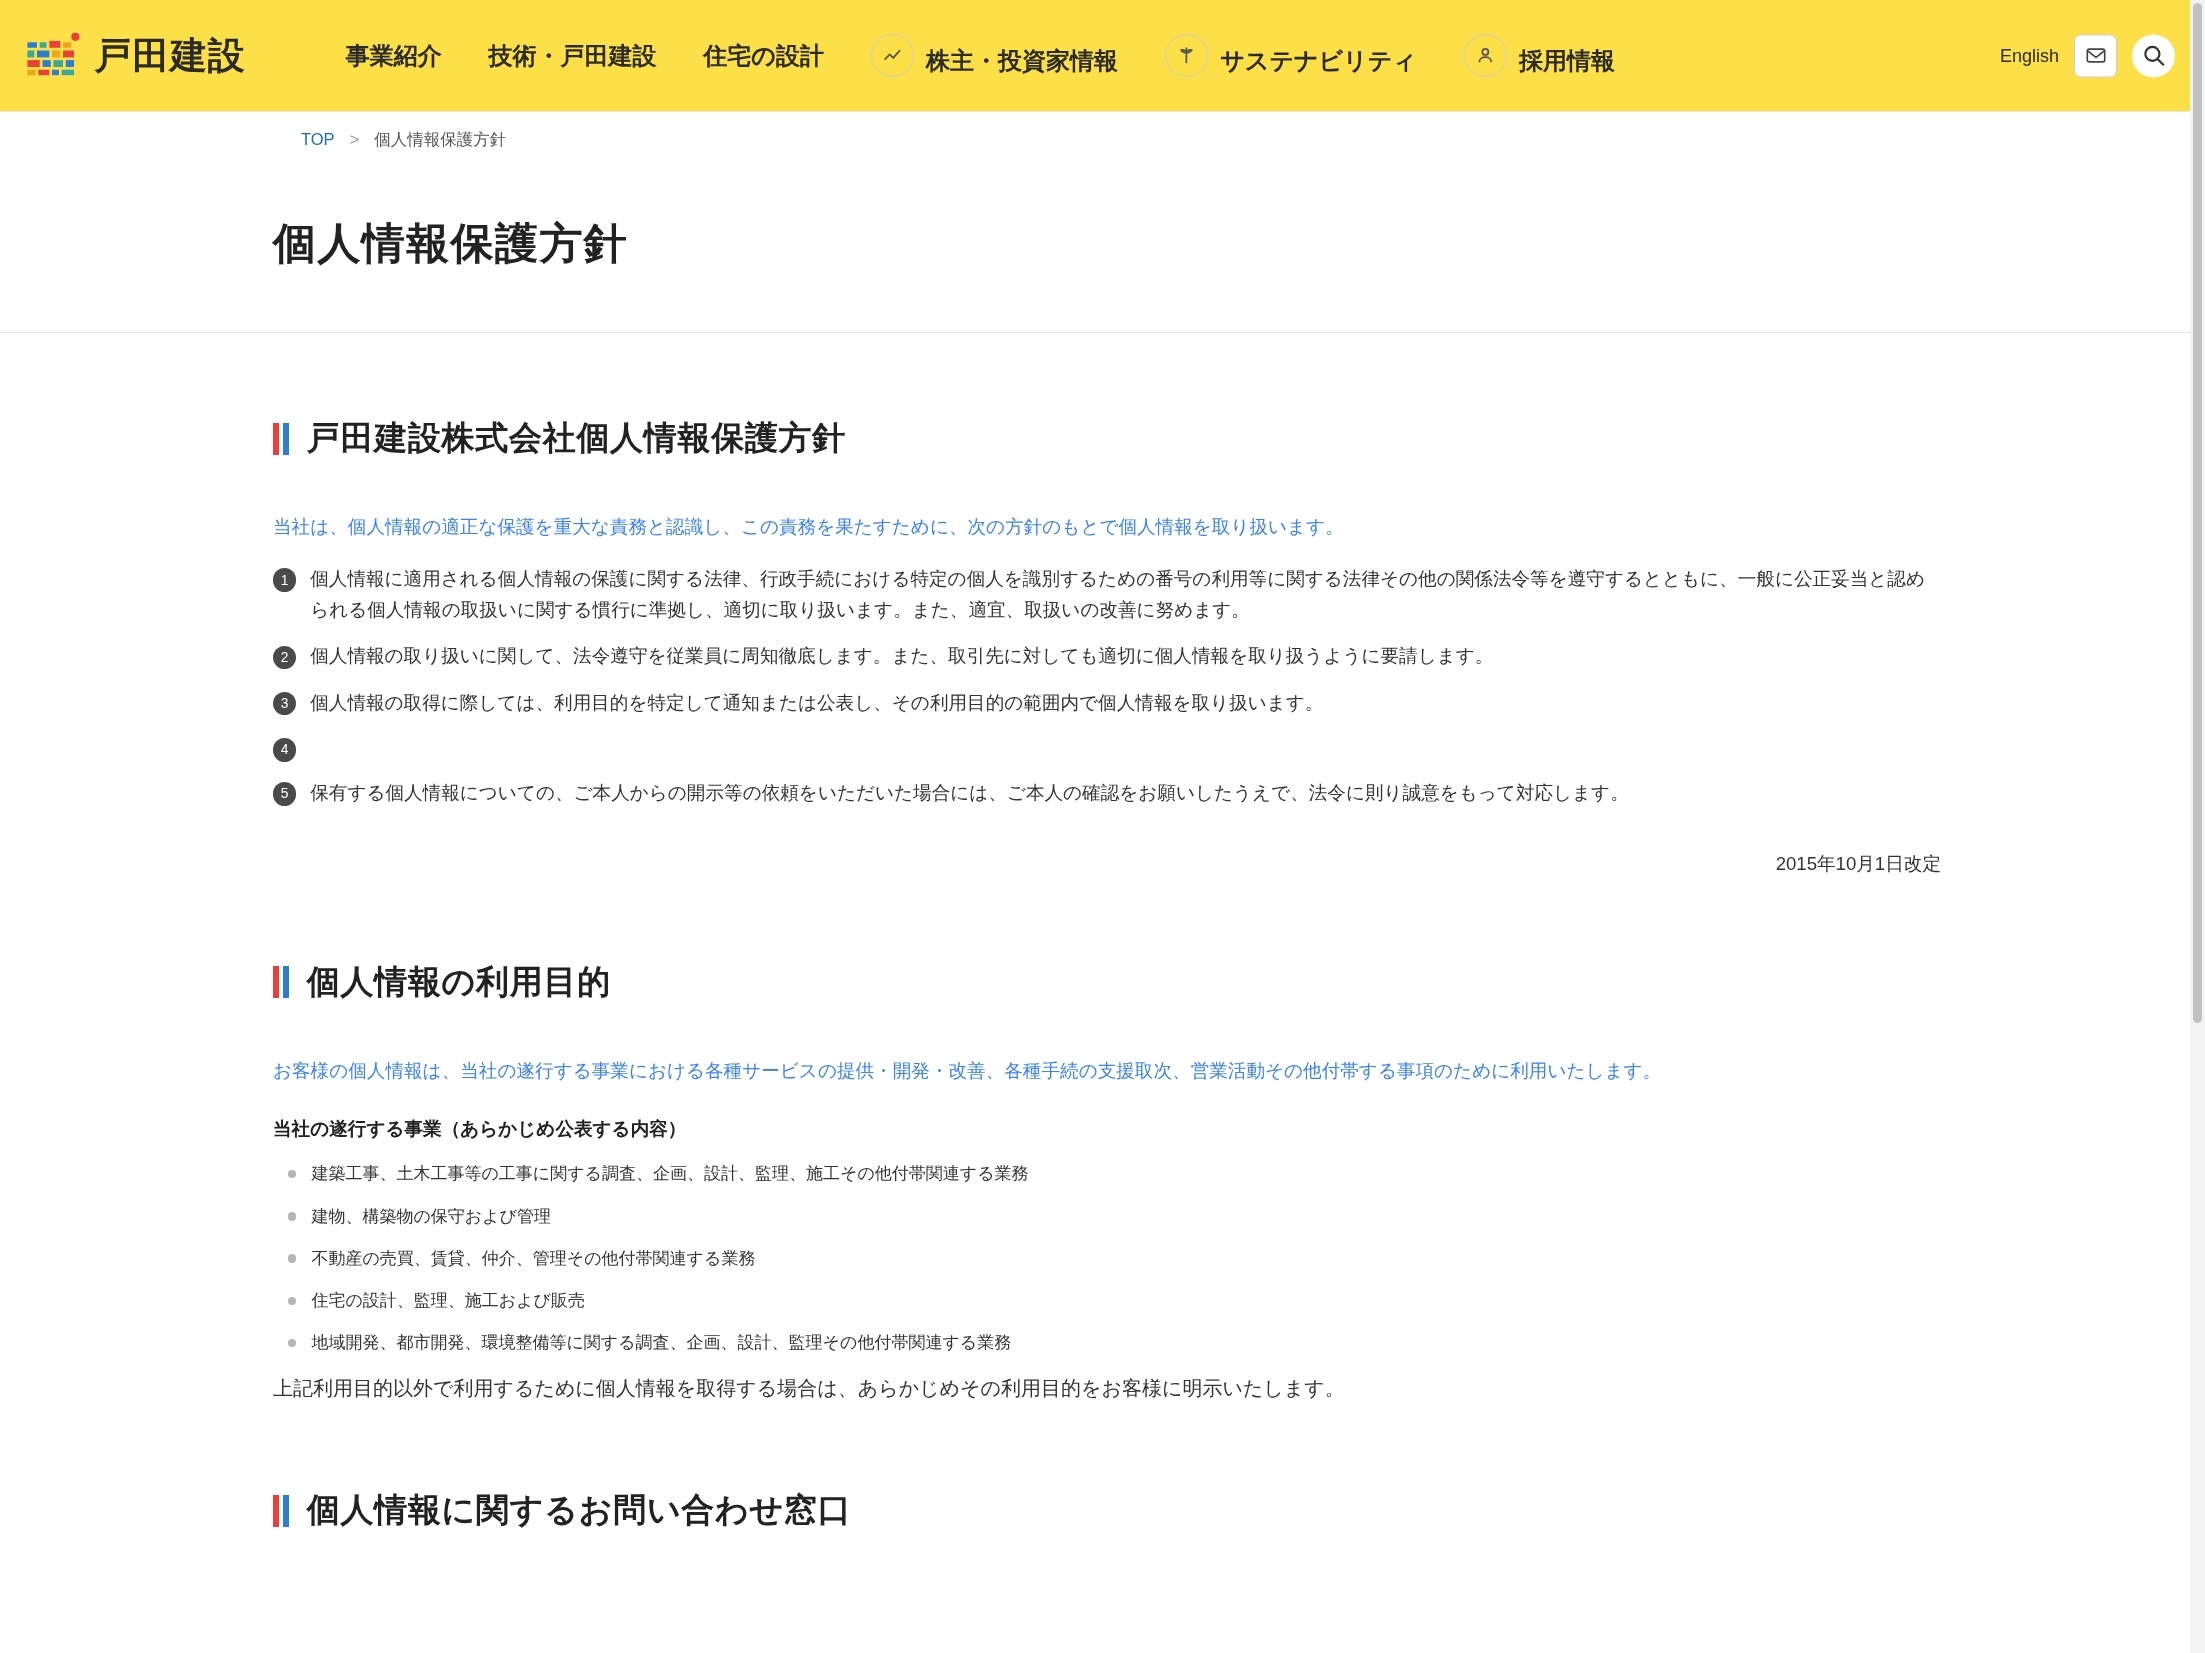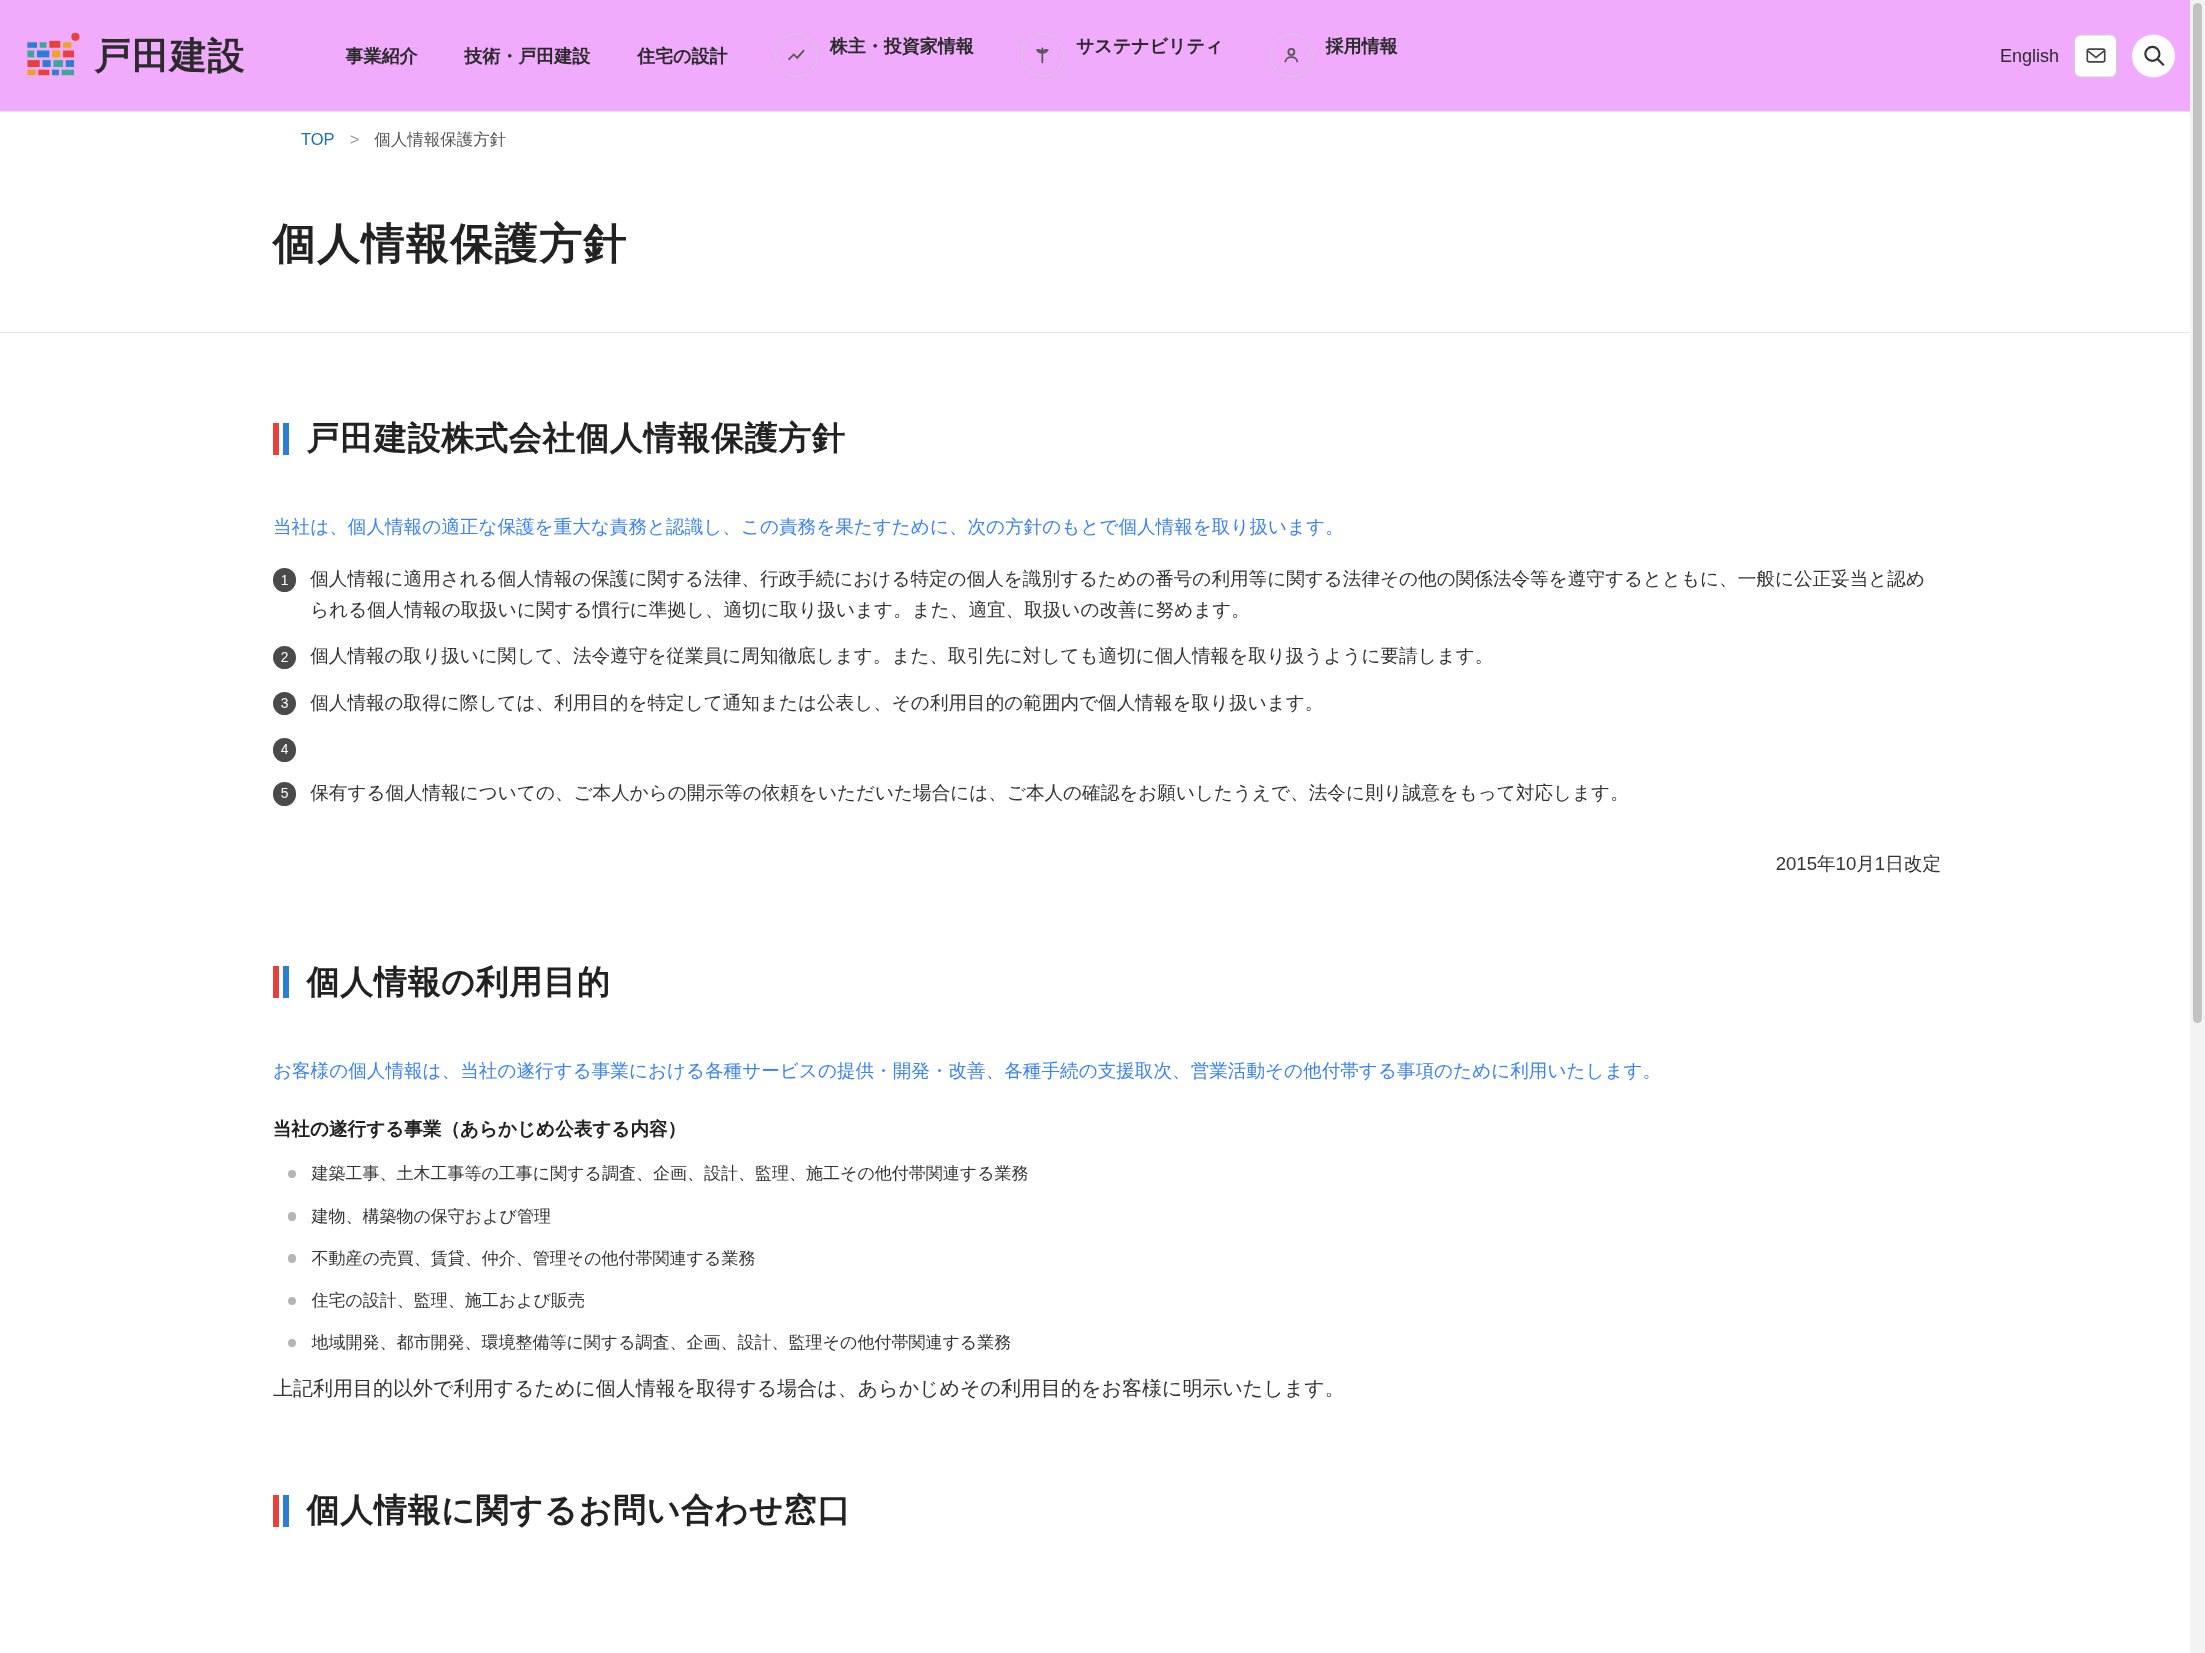--- a/index.html
+++ b/index.html
@@ -11,36 +11,36 @@
   }
   body { position: relative; overflow-x: hidden; }
 
   
   .header {
     height: 112px;
     display: flex;
     align-items: center;
     padding: 0 0 0 26px;
     border-bottom: 0.7px solid #e6e6e6;
-    background: #f0abfc;
+    background: #fde047;
     position: relative;
   }
   .logo-wrap { display: flex; align-items: center; gap: 9.6px; flex: 0 0 auto; }
   .logo-mark { width: 59px; height: 50px; position: relative; }
   .logo-text { font-size: 37px; font-weight: 700; color: #2b2b2b; letter-spacing: 0.7px; white-space: nowrap; }
 
   .nav { display: flex; align-items: center; margin-left: 77px; gap: 0; }
   .nav-item {
-    font-size: 18px;
+    font-size: 24px;
     font-weight: 700;
     color: #2b2b2b;
     white-space: nowrap;
     padding: 0 23.4px;
     display: flex;
-    align-items: flex-start;
+    align-items: flex-end;
     gap: 12.4px;
     cursor: pointer;
   }
   .nav-icon-circle {
     width: 43px; height: 43px; border-radius: 50%;
     border: 1.4px solid #cfcfcf;
     display: flex; align-items: center; justify-content: center;
     flex: 0 0 auto;
   }
   .header-right {

